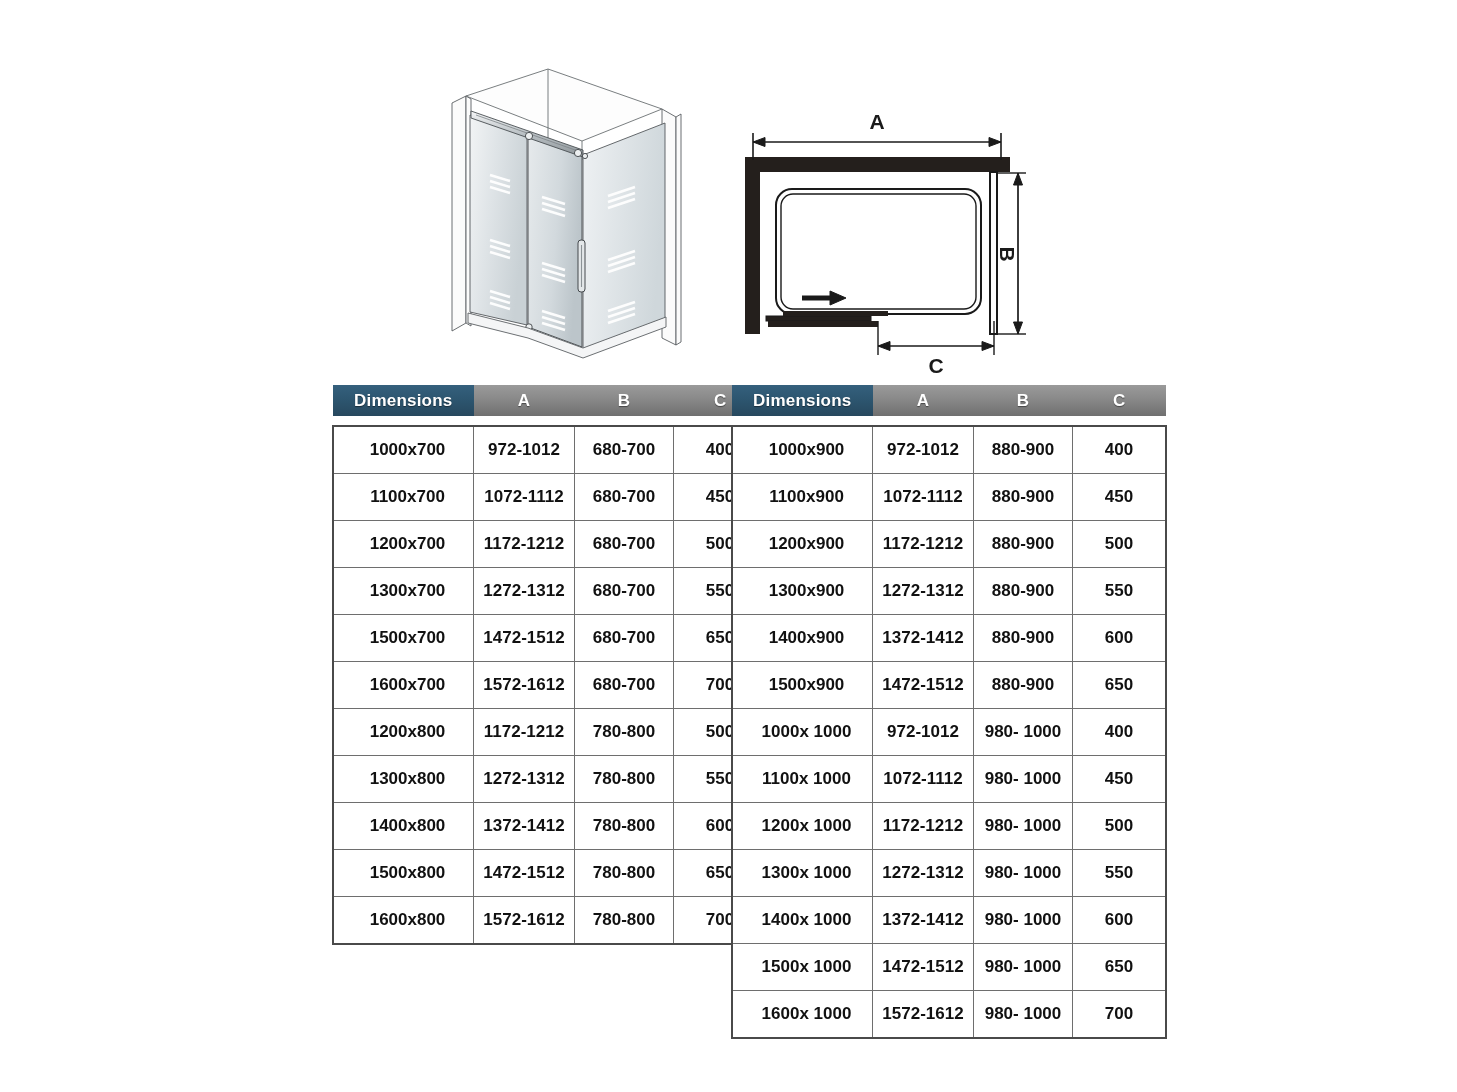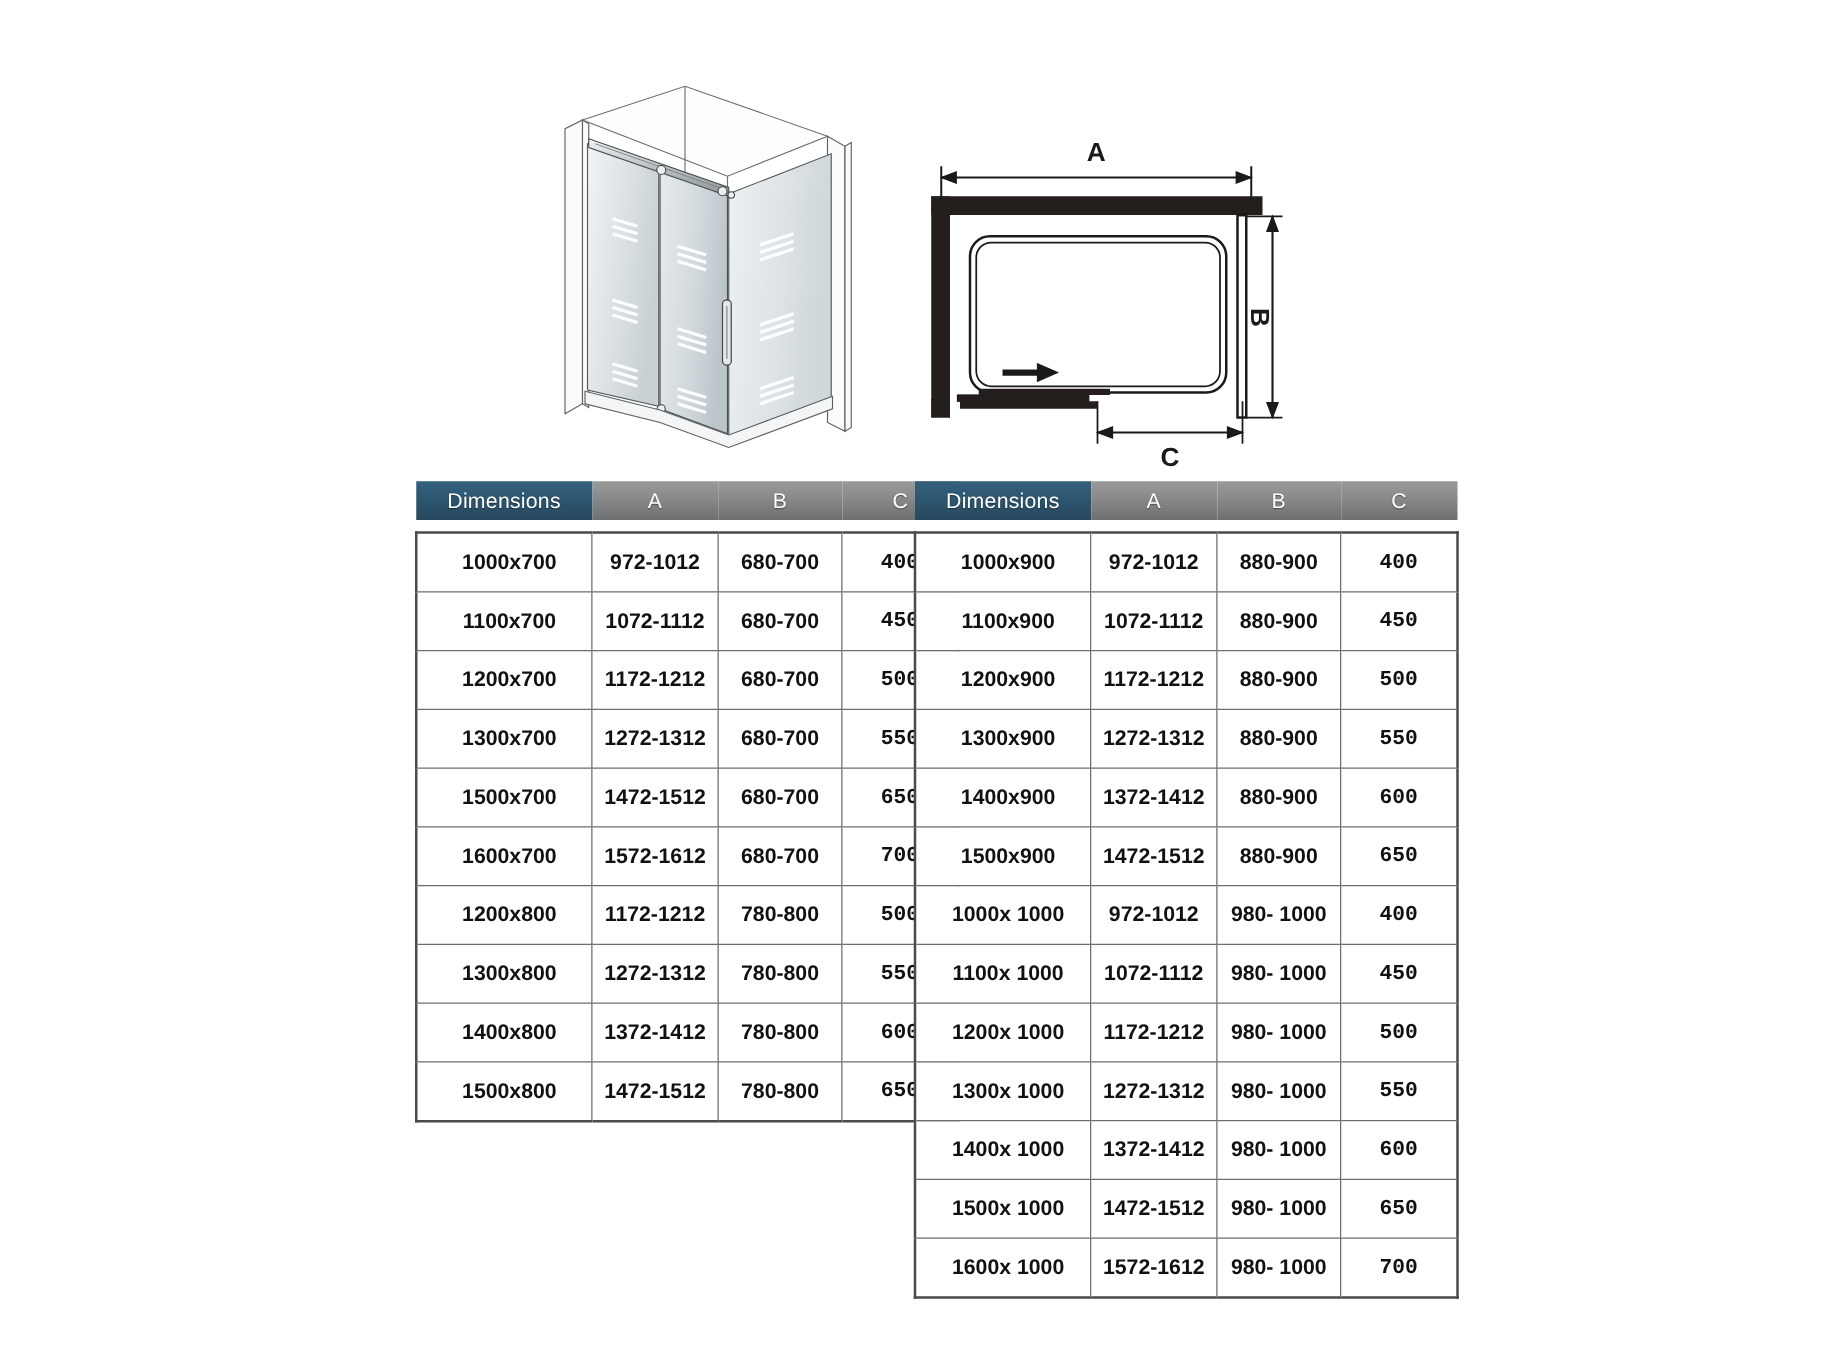--- a/index.html
+++ b/index.html
@@ -53,21 +53,21 @@
     border-collapse: collapse;
     table-layout: fixed;
   }
 
   
   table.dim-table thead th {
     height: 31px;
     padding: 0;
     margin: 0;
     font-size: 17px;
-    font-weight: normal;
+    font-weight: bold;
     color: #ffffff;
     text-align: center;
     vertical-align: middle;
     border: none;
     letter-spacing: 0.2px;
     text-shadow: 0 1px 1px rgba(0,0,0,0.45);
   }
   th.h-dimensions {
     background: linear-gradient(to bottom, #35607d 0%, #2d5670 45%, #27485e 100%);
     border-left: 2px solid #18303f;
@@ -92,21 +92,21 @@
     font-size: 17px;
     font-weight: bold;
     color: #111111;
     text-align: center;
     vertical-align: middle;
     border: 1px solid #6e6e6e;
     background: #ffffff;
     white-space: nowrap;
   }
   table.dim-table tbody tr td:first-child { border-left: 2px solid #4a4a4a; padding-left: 12px; }
-  table.dim-table tbody tr td:last-child  { border-right: 2px solid #4a4a4a; font-family: Liberation Mono, monospace; }
+  table.dim-table tbody tr td:last-child  { border-right: 2px solid #4a4a4a; }
   table.dim-table tbody tr:first-child td { border-top: 2px solid #4a4a4a; }
   table.dim-table tbody tr:last-child td  { border-bottom: 2px solid #4a4a4a; }
 
   
   .c-dim { width: 123px; }
   .c-a   { width: 92px; }
   .c-b   { width: 90px; }
   .c-c   { width: 84px; }
 </style>
 </head>
@@ -318,20 +318,26 @@
           <td class="c-a">1372-1412</td>
           <td class="c-b">780-800</td>
           <td class="c-c">600</td>
         </tr>
         <tr>
           <td class="c-dim">1500x800</td>
           <td class="c-a">1472-1512</td>
           <td class="c-b">780-800</td>
           <td class="c-c">650</td>
         </tr>
+        <tr>
+          <td class="c-dim">1600x800</td>
+          <td class="c-a">1572-1612</td>
+          <td class="c-b">780-800</td>
+          <td class="c-c">700</td>
+        </tr>
       </tbody>
   </table>
 </div>
 
 <div class="dim-table-wrap" id="table-right-wrap">
   <table class="dim-table">
     <thead>
       <tr>
         <th class="h-dimensions c-dim">Dimensions</th>
         <th class="h-abc c-a">A</th>

